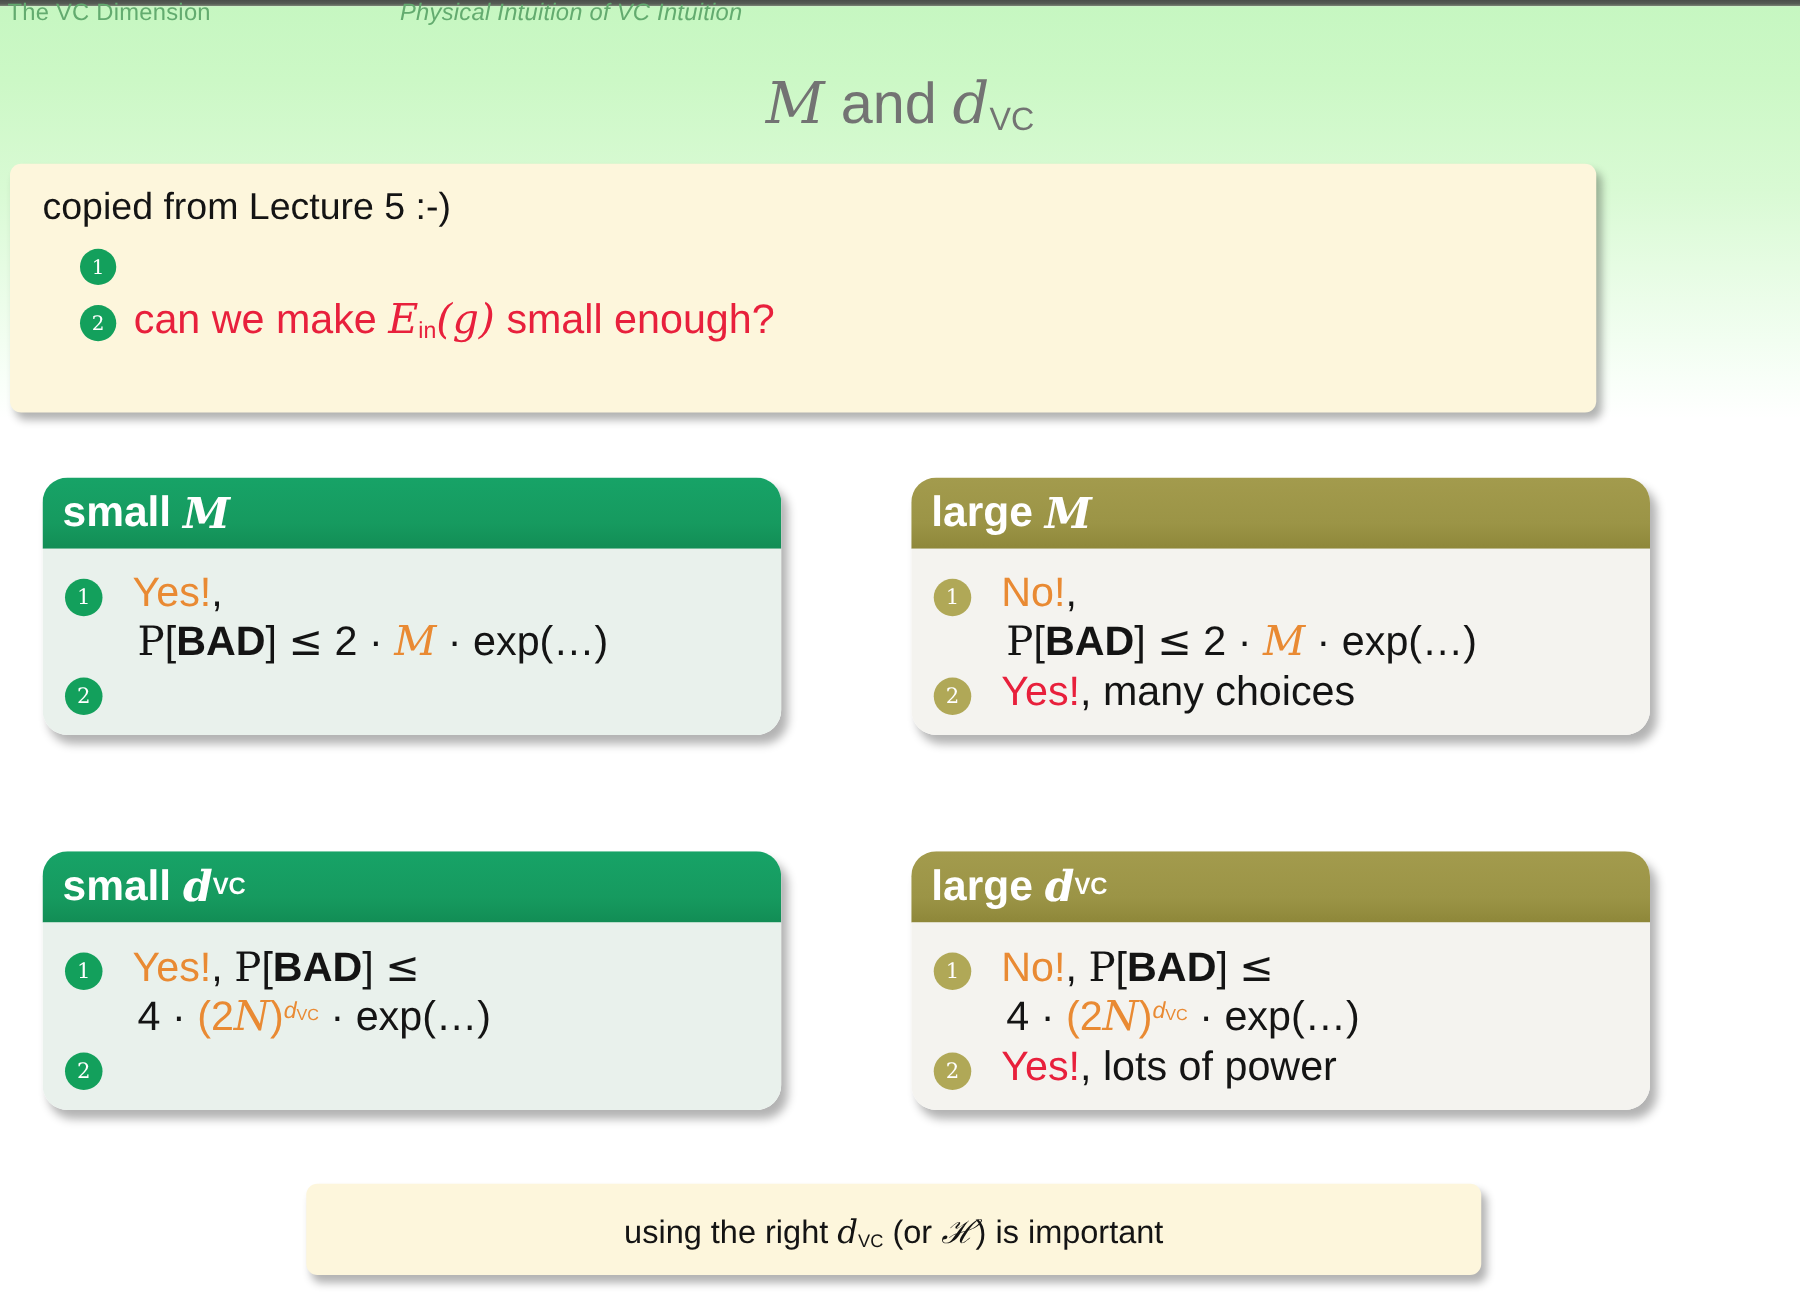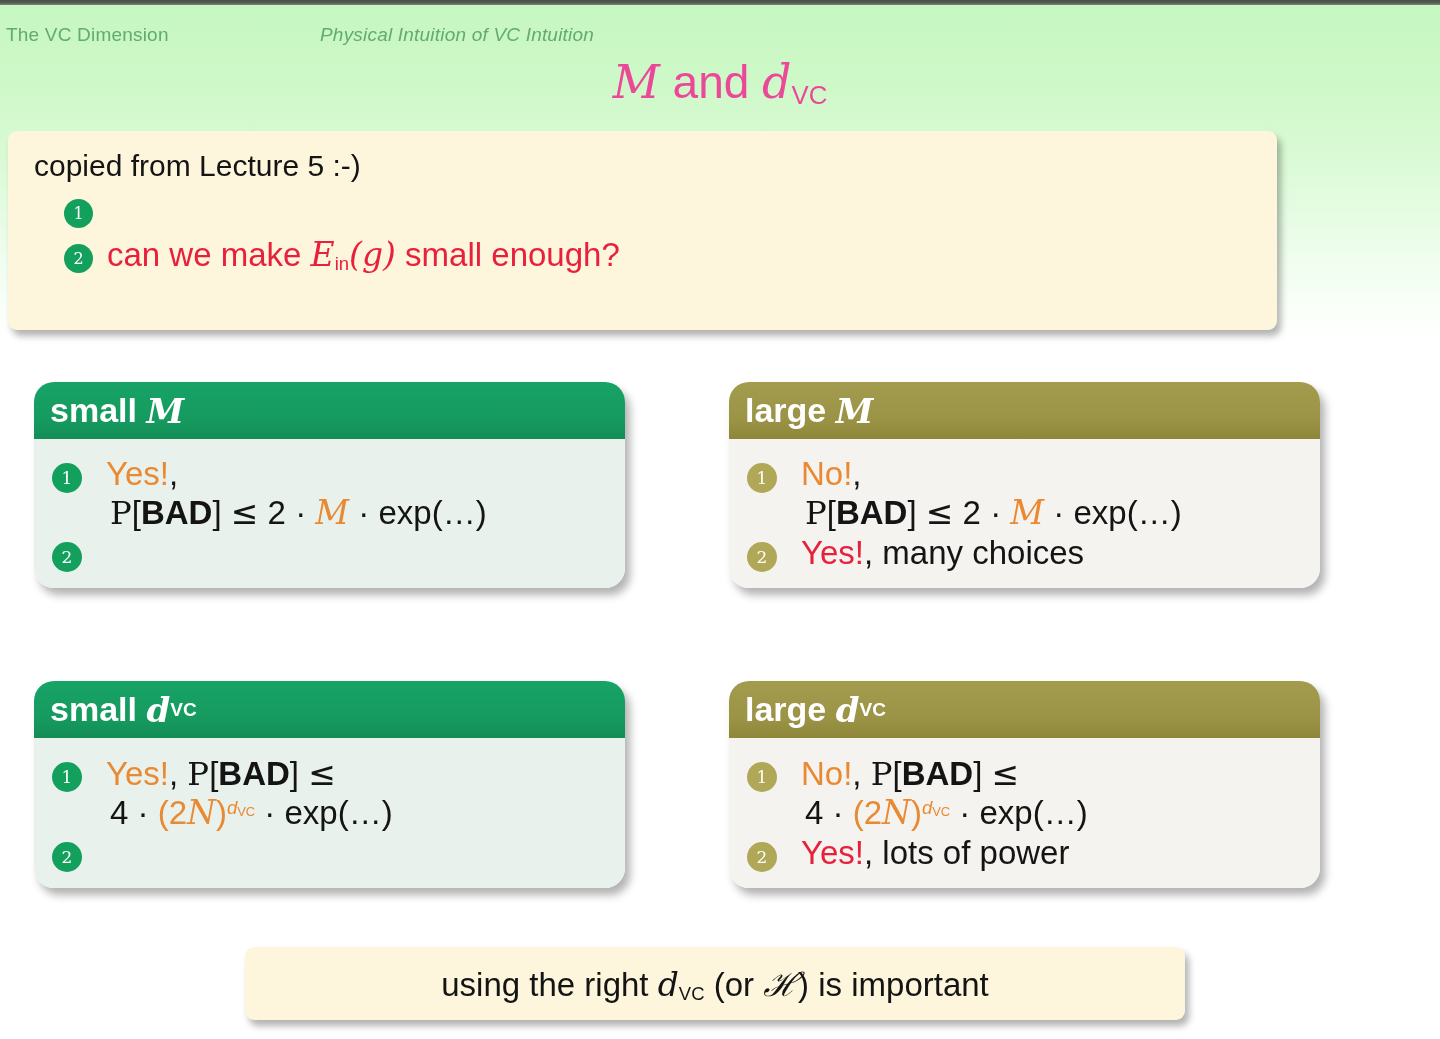--- a/index.html
+++ b/index.html
@@ -27,37 +27,37 @@
     position: absolute;
     left: 0; top: 5px;
     width: 1440px;
     height: 330px;
     background: linear-gradient(180deg, #c6f7c1 0%, #ccf8c6 18%, #d9fad4 45%, #ecfdea 72%, #f8fff8 90%, #ffffff 100%);
   }
 
   
   .hdr {
     position: absolute;
-    top: 24px;
+    top: 0;
     font-size: 19px;
     color: #63ab6f;
     letter-spacing: .2px;
     white-space: nowrap;
   }
   .hdr-left  { left: 6px; }
   .hdr-mid   { left: 320px; font-style: italic; }
 
   
   .title {
     position: absolute;
     left: 0; top: 55px;
     width: 1440px;
     text-align: center;
     font-size: 46px;
-    color: #ec4899;
+    color: #737373;
     white-space: nowrap;
   }
   .title .mi { font-style: italic; font-family: "DejaVu Serif", serif; font-weight: 400; }
   .title .up { font-style: normal; }
 
   
   .sub  { font-size: .56em; vertical-align: -0.22em; font-style: normal; letter-spacing: 0; }
   .sup  { font-size: .56em; vertical-align: 0.55em; font-style: italic; letter-spacing: 0; }
   .ital { font-style: italic; font-family: "DejaVu Serif", serif; }
 
@@ -106,21 +106,21 @@
   .badge.olive { background: #b0a857; }
 
   .cream-top .row { margin: 7px 0 0 36px; }
   .cream-top .row .badge { width: 29px; height: 29px; line-height: 29px; font-size: 16px; margin-top: 9px; }
   .cream-top .row .txt { margin-left: 14px; font-size: 33px; }
 
   .q1 { color: #e98a33; }
   .q2 { color: #e8203c; }
 
   .concl {
-    font-size: 33px;
+    font-size: 26px;
     color: #141414;
     white-space: nowrap;
   }
 
   
   .panel {
     position: absolute;
     width: 591px;
     border-radius: 20px;
     box-shadow: 5px 7px 8px rgba(0,0,0,0.30);

